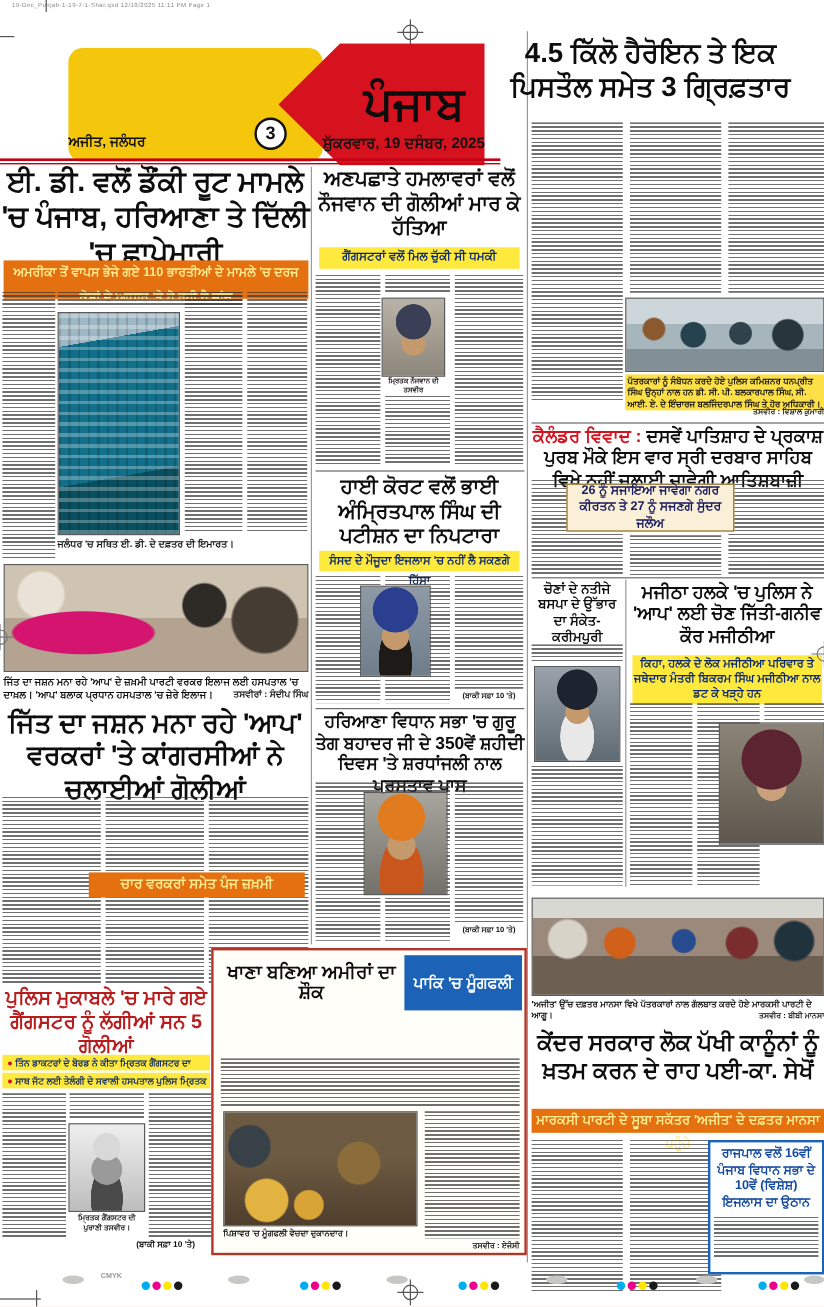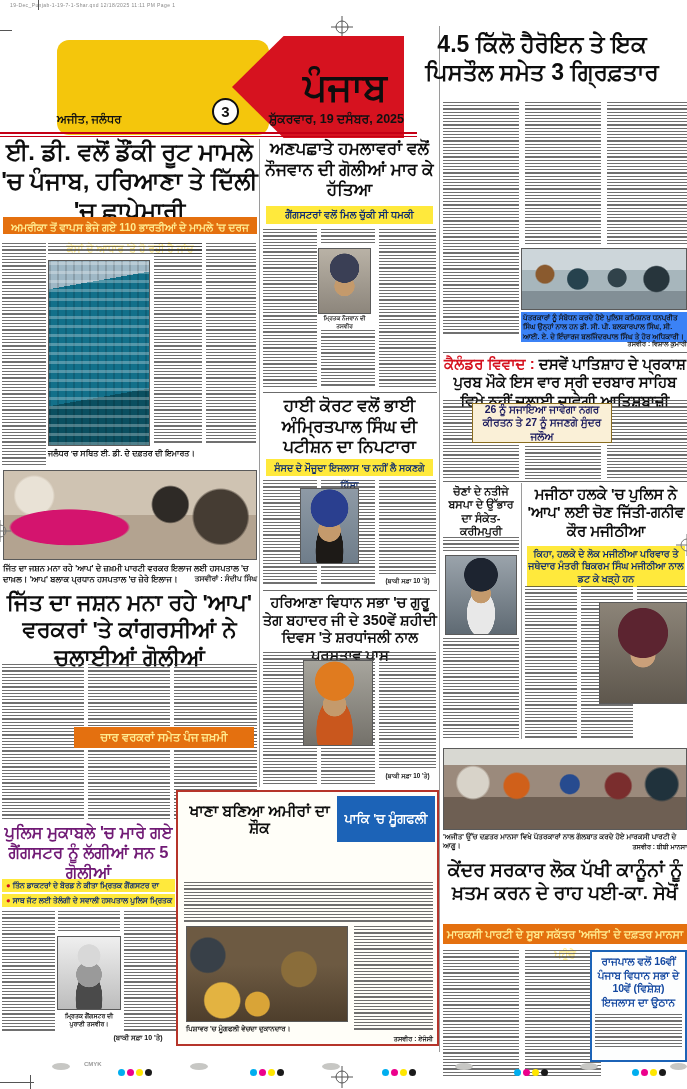--- a/index.html
+++ b/index.html
@@ -13,21 +13,21 @@
   .credit{font-weight:700;color:#101010;text-align:right;}
   .orange{background:#e4700f;color:#ffeb8f;font-weight:800;text-align:center;}
   .orange2{background:#f2930f;color:#6b1200;font-weight:800;text-align:center;}
   .yellow{background:#ffe93c;color:#0c2a6e;font-weight:800;text-align:center;}
   .bullet{background:#ffe93c;color:#0c2a6e;font-weight:700;text-align:left;padding-left:4px;}
   .bullet::before{content:"● ";color:#cf1126;}
   .photo{border:1px solid #5a5a5a;}
   .vr{width:1px;background:#9a9a9a;}
   .hr{height:1px;background:#6b6b6b;}
   .redrule{background:linear-gradient(#c40016 0 2.5px,transparent 2.5px 3.6px,#c40016 3.6px 5px);}
-  .blue-h{color:#701a75;}
+  .blue-h{color:#b91c1c;}
   .dotrow span{display:inline-block;width:7px;height:7px;border-radius:50%;margin-right:2px;}
   .oval{background:#c7c7c4;border-radius:50%;}
   
   .ph-police{background:
     radial-gradient(circle at 14% 42%,#8a5a2e 0 6%,transparent 7%),
     radial-gradient(circle at 34% 50%,#26424e 0 9%,transparent 10%),
     radial-gradient(circle at 58% 48%,#30424a 0 9%,transparent 10%),
     radial-gradient(circle at 82% 50%,#27353c 0 9%,transparent 10%),
     linear-gradient(180deg,#cdd6da 0 35%,#a7b6bc 35% 70%,#828f96 70%);}
   .ph-building{background:
@@ -102,21 +102,21 @@
   <div class="abs hl" style="left:286px;top:36px;width:118px;height:102px;line-height:102px;font-size:38px;color:#0d0d0d;">ਪੰਜਾਬ</div>
   <div class="abs" style="left:212px;top:98px;width:27px;height:27px;border:2.5px solid #111;border-radius:50%;background:#fff;text-align:center;line-height:23px;font-size:15px;font-weight:800;">3</div>
   <div class="abs" style="left:57px;top:113px;font-size:11.5px;font-weight:700;">ਅਜੀਤ, ਜਲੰਧਰ</div>
   <div class="abs" style="left:250px;top:112px;width:154px;font-size:12.5px;font-weight:800;text-align:right;">ਸ਼ੁੱਕਰਵਾਰ, 19 ਦਸੰਬਰ, 2025</div>
   <div class="abs redrule" style="left:0;top:132px;width:417px;height:5px;"></div>
 
   <div class="abs vr" style="left:259px;top:139px;height:648px;"></div>
   <div class="abs vr" style="left:439px;top:26px;height:1026px;"></div>
 
   <div class="abs hl" style="left:1px;top:137px;width:257px;font-size:24px;">ਈ. ਡੀ. ਵਲੋਂ ਡੌਂਕੀ ਰੂਟ ਮਾਮਲੇ 'ਚ ਪੰਜਾਬ, ਹਰਿਆਣਾ ਤੇ ਦਿੱਲੀ 'ਚ ਛਾਪੇਮਾਰੀ</div>
-  <div class="abs orange" style="left:3px;top:217px;width:254px;font-size:10.5px;line-height:21px;height:17px;">ਅਮਰੀਕਾ ਤੋਂ ਵਾਪਸ ਭੇਜੇ ਗਏ 110 ਭਾਰਤੀਆਂ ਦੇ ਮਾਮਲੇ 'ਚ ਦਰਜ ਕੇਸਾਂ ਦੇ ਆਧਾਰ 'ਤੇ ਹੋ ਰਹੀ ਹੈ ਜਾਂਚ</div>
+  <div class="abs orange" style="left:3px;top:217px;width:254px;font-size:10.5px;line-height:21px;height:32px;">ਅਮਰੀਕਾ ਤੋਂ ਵਾਪਸ ਭੇਜੇ ਗਏ 110 ਭਾਰਤੀਆਂ ਦੇ ਮਾਮਲੇ 'ਚ ਦਰਜ ਕੇਸਾਂ ਦੇ ਆਧਾਰ 'ਤੇ ਹੋ ਰਹੀ ਹੈ ਜਾਂਚ</div>
   <div class="abs tx" style="left:2px;top:243px;width:44px;height:222px;"></div>
   <div class="abs tx" style="left:48px;top:243px;width:154px;height:13px;"></div>
   <div class="abs photo ph-building" style="left:48px;top:260px;width:102px;height:186px;"></div>
   <div class="abs cap" style="left:48px;top:449px;width:208px;font-size:8px;">ਜਲੰਧਰ 'ਚ ਸਥਿਤ ਈ. ਡੀ. ਦੇ ਦਫ਼ਤਰ ਦੀ ਇਮਾਰਤ।</div>
   <div class="abs tx" style="left:154px;top:243px;width:48px;height:202px;"></div>
   <div class="abs tx" style="left:206px;top:243px;width:50px;height:202px;"></div>
 
   <div class="abs photo ph-injured" style="left:3px;top:470px;width:254px;height:90px;"></div>
   <div class="abs cap" style="left:3px;top:563px;width:254px;font-size:8.3px;">ਜਿੱਤ ਦਾ ਜਸ਼ਨ ਮਨਾ ਰਹੇ 'ਆਪ' ਦੇ ਜ਼ਖ਼ਮੀ ਪਾਰਟੀ ਵਰਕਰ ਇਲਾਜ ਲਈ ਹਸਪਤਾਲ 'ਚ ਦਾਖ਼ਲ। 'ਆਪ' ਬਲਾਕ ਪ੍ਰਧਾਨ ਹਸਪਤਾਲ 'ਚ ਜ਼ੇਰੇ ਇਲਾਜ।</div>
   <div class="abs credit" style="left:175px;top:574px;width:82px;font-size:7.5px;">ਤਸਵੀਰਾਂ : ਸੰਦੀਪ ਸਿੰਘ</div>
@@ -173,21 +173,21 @@
     <div class="tx" style="position:absolute;left:176px;top:134px;width:79px;height:106px;"></div>
     <div class="cap" style="position:absolute;left:8px;top:232px;width:162px;font-size:7px;">ਪਿਸ਼ਾਵਰ 'ਚ ਮੂੰਗਫਲੀ ਵੇਚਦਾ ਦੁਕਾਨਦਾਰ।</div>
     <div class="credit" style="position:absolute;left:176px;top:243px;width:79px;font-size:6.5px;">ਤਸਵੀਰ : ਏਜੰਸੀ</div>
   </div>
 
   <div class="abs hl" style="left:420px;top:30px;width:244px;font-size:23px;">4.5 ਕਿੱਲੋ ਹੈਰੋਇਨ ਤੇ ਇਕ ਪਿਸਤੌਲ ਸਮੇਤ 3 ਗ੍ਰਿਫ਼ਤਾਰ</div>
   <div class="abs tx" style="left:443px;top:102px;width:76px;height:232px;"></div>
   <div class="abs tx" style="left:525px;top:102px;width:76px;height:142px;"></div>
   <div class="abs tx" style="left:607px;top:102px;width:80px;height:142px;"></div>
   <div class="abs photo ph-police" style="left:521px;top:248px;width:166px;height:62px;"></div>
-  <div class="abs cap" style="left:521px;top:312px;width:166px;font-size:7.2px;background:#3b82f6;padding:1px 2px;">ਪੱਤਰਕਾਰਾਂ ਨੂੰ ਸੰਬੋਧਨ ਕਰਦੇ ਹੋਏ ਪੁਲਿਸ ਕਮਿਸ਼ਨਰ ਧਨਪ੍ਰੀਤ ਸਿੰਘ ਉਨ੍ਹਾਂ ਨਾਲ ਹਨ ਡੀ. ਸੀ. ਪੀ. ਬਲਕਾਰਪਾਲ ਸਿੰਘ, ਸੀ. ਆਈ. ਏ. ਦੇ ਇੰਚਾਰਜ ਬਲਜਿੰਦਰਪਾਲ ਸਿੰਘ ਤੇ ਹੋਰ ਅਧਿਕਾਰੀ।</div>
+  <div class="abs cap" style="left:521px;top:312px;width:166px;font-size:7.2px;background:#fde047;padding:1px 2px;">ਪੱਤਰਕਾਰਾਂ ਨੂੰ ਸੰਬੋਧਨ ਕਰਦੇ ਹੋਏ ਪੁਲਿਸ ਕਮਿਸ਼ਨਰ ਧਨਪ੍ਰੀਤ ਸਿੰਘ ਉਨ੍ਹਾਂ ਨਾਲ ਹਨ ਡੀ. ਸੀ. ਪੀ. ਬਲਕਾਰਪਾਲ ਸਿੰਘ, ਸੀ. ਆਈ. ਏ. ਦੇ ਇੰਚਾਰਜ ਬਲਜਿੰਦਰਪਾਲ ਸਿੰਘ ਤੇ ਹੋਰ ਅਧਿਕਾਰੀ।</div>
   <div class="abs credit" style="left:605px;top:340px;width:82px;font-size:6.5px;">ਤਸਵੀਰ : ਵਿਸ਼ਾਲ ਕੁਮਾਰੀ</div>
 
   <div class="abs hr" style="left:443px;top:352px;width:244px;"></div>
   <div class="abs hl" style="left:443px;top:355px;width:244px;font-size:15px;">
     <span style="color:#d6121f;">ਕੈਲੰਡਰ ਵਿਵਾਦ :</span>
     <span>ਦਸਵੇਂ ਪਾਤਿਸ਼ਾਹ ਦੇ ਪ੍ਰਕਾਸ਼ ਪੁਰਬ ਮੌਕੇ ਇਸ ਵਾਰ ਸ੍ਰੀ ਦਰਬਾਰ ਸਾਹਿਬ ਵਿਖੇ ਨਹੀਂ ਜਲਾਈ ਜਾਵੇਗੀ ਆਤਿਸ਼ਬਾਜ਼ੀ</span>
   </div>
   <div class="abs tx" style="left:443px;top:400px;width:76px;height:80px;"></div>
   <div class="abs tx" style="left:525px;top:446px;width:76px;height:34px;"></div>
   <div class="abs tx" style="left:607px;top:400px;width:80px;height:80px;"></div>

